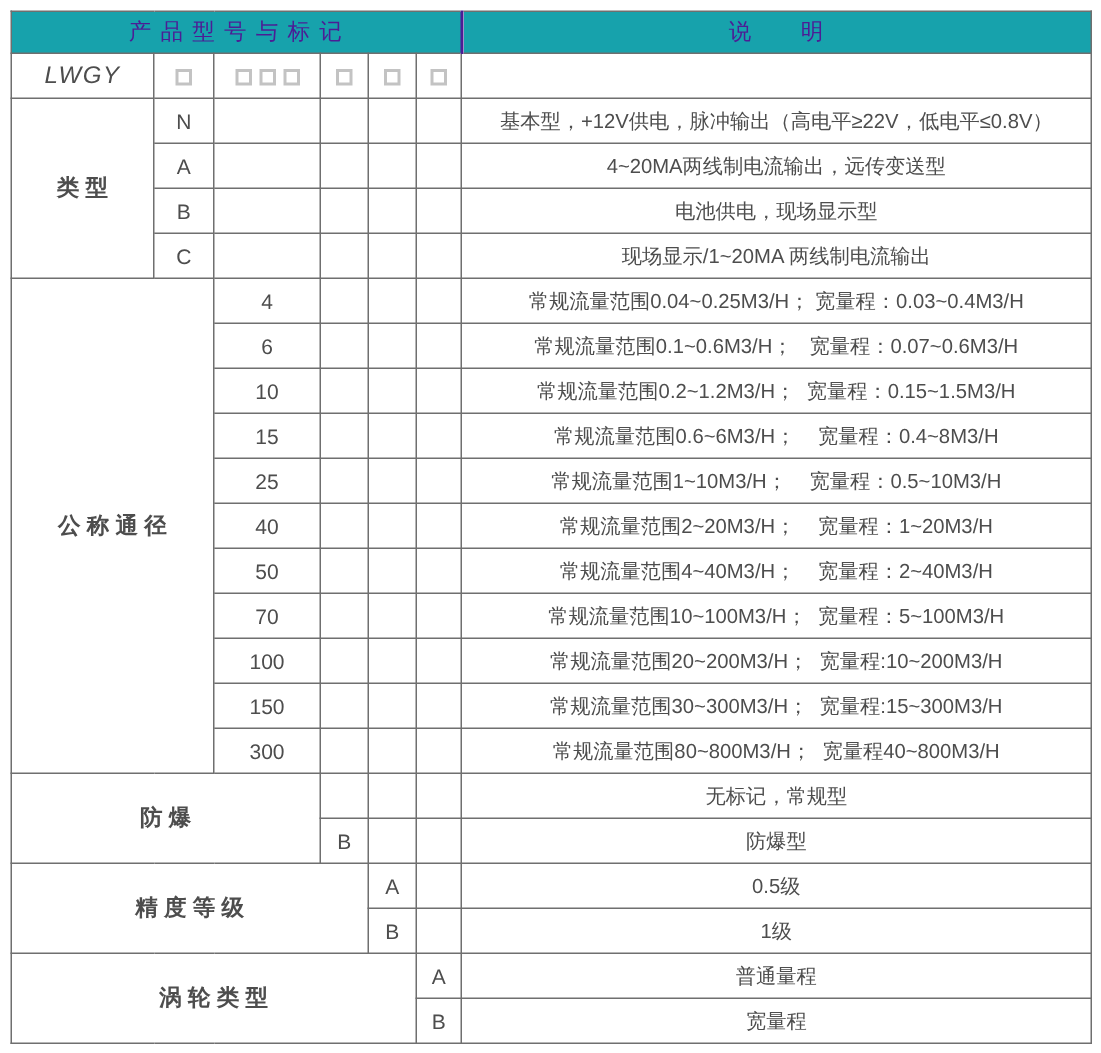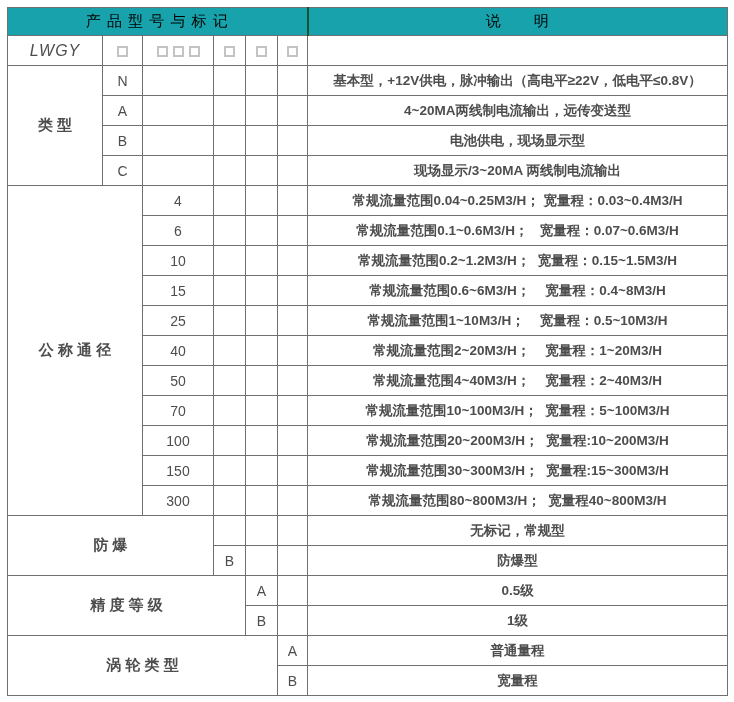--- a/index.html
+++ b/index.html
@@ -26,30 +26,30 @@
     text-align:center;
     vertical-align:middle;
     padding:0 2px;
     height:30px;
     font-size:14px;
     color:var(--text);
     overflow:hidden;
   }
   thead th{
     background:var(--header-bg);
-    color:#000000;
+    color:#4c1d95;
     font-weight:normal;
     font-size:15px;
     height:28px;
     letter-spacing:1px;
   }
-  th.desc-head{border-left:2px solid #14532d;text-align:center;}
+  th.desc-head{border-left:2px solid #4c1d95;text-align:center;}
   td.model-name{font-size:16px;letter-spacing:1px;font-style:italic;}
   td.section-label{font-size:15px;font-weight:bold;}
-  td.desc{font-size:13.5px;white-space:pre;font-weight:bold;}
+  td.desc{font-size:13.5px;white-space:pre;}
   .box{
     display:inline-block;
     width:11px;height:11px;
     border:2px solid var(--box-border);
     background:#ffffff;
     vertical-align:middle;
   }
   .box + .box{margin-left:5px;}
 </style>
 </head>
@@ -107,21 +107,21 @@
         <td></td>
         <td></td>
       <td class="desc">电池供电，现场显示型</td>
     </tr>
     <tr>
       <td>C</td>
       <td></td>
         <td></td>
         <td></td>
         <td></td>
-      <td class="desc">现场显示/3~20MA 两线制电流输出</td>
+      <td class="desc">现场显示/1~20MA 两线制电流输出</td>
     </tr>
 
     <tr>
       <td rowspan="11" colspan="2" class="section-label">公 称 通 径</td>
       <td>4</td>
       <td></td>
         <td></td>
         <td></td>
       <td class="desc">常规流量范围0.04~0.25M3/H； 宽量程：0.03~0.4M3/H</td>
     </tr>

